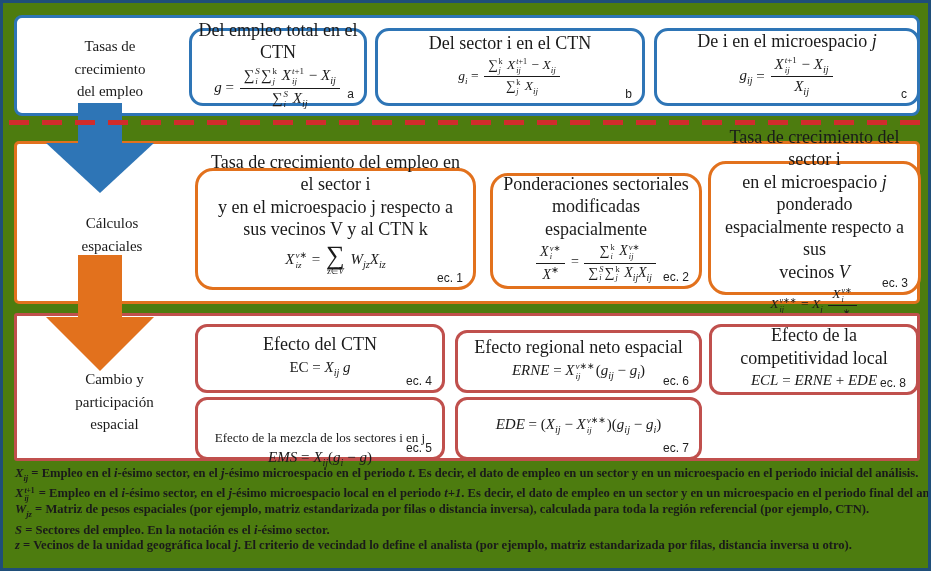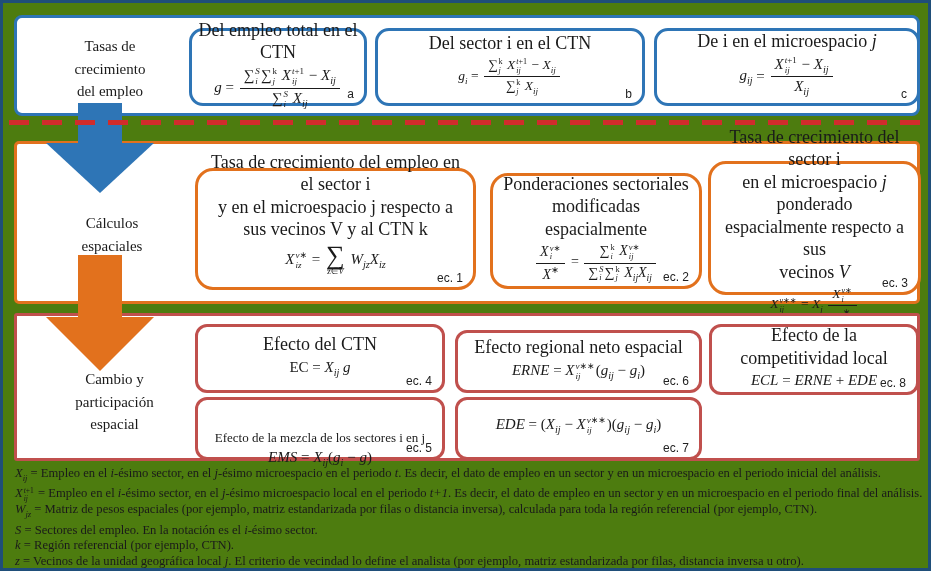--- a/index.html
+++ b/index.html
@@ -68,21 +68,21 @@
   .ps{display:inline-block;vertical-align:-0.45em;line-height:1.05;text-align:left;font-size:60%;margin:0 1px;}
   .ps span{display:block;height:1.05em;}
   .fr{display:inline-block;vertical-align:middle;text-align:center;line-height:1.15;margin:0 2px;}
   .fr .nu{display:block;border-bottom:1px solid #1a1a1a;padding:0 4px 1px;}
   .fr .de{display:block;padding:1px 4px 0;}
   .bigsum{display:inline-block;vertical-align:middle;text-align:center;line-height:1;margin:0 2px;}
   .bigsum .sig{display:block;font-size:175%;line-height:0.9;}
   .bigsum .und{display:block;font-size:58%;line-height:1.1;}
 
   
-  #fnotes{position:absolute;left:12px;top:463px;width:908px;z-index:1;}
+  #fnotes{position:absolute;left:12px;top:463px;width:908px;z-index:1;font-weight:bold;}
   .fline{font-size:12.6px;line-height:15.6px;white-space:nowrap;}
 </style>
 </head>
 <body>
 
 <div id="frame">
 
   <div class="section" id="sec-top">
     <div class="sec-label">Tasas de<br>crecimiento<br>del empleo</div>
     <div class="fbox tbox" id="box-a">
@@ -159,17 +159,16 @@
       <div class="formula"><i>ECL</i> = <i>ERNE</i> + <i>EDE</i></div>
       <div class="tag">ec. 8</div>
     </div>
   </div>
 
   <div id="fnotes" class="fnotes">
     <div class="fline"><i>X<sub>ij</sub></i> = Empleo en el <i>i</i>-ésimo sector, en el <i>j</i>-ésimo microespacio en el periodo <i>t</i>. Es decir, el dato de empleo en un sector y en un microespacio en el periodo inicial del análisis.</div>
     <div class="fline"><i>X</i><span class="ps"><span><i>t</i>+1</span><span><i>ij</i></span></span> = Empleo en el <i>i</i>-ésimo sector, en el <i>j</i>-ésimo microespacio local en el periodo <i>t+1</i>. Es decir, el dato de empleo en un sector y en un microespacio en el periodo final del análisis.</div>
     <div class="fline"><i>W<sub>jz</sub></i> = Matriz de pesos espaciales (por ejemplo, matriz estandarizada por filas o distancia inversa), calculada para toda la región referencial (por ejemplo, CTN).</div>
     <div class="fline"><i>S</i> = Sectores del empleo. En la notación es el <i>i</i>-ésimo sector.</div>
-    <div class="fline"><i>k</i> = Región referencial (por ejemplo, CTN).</div>
     <div class="fline"><i>z</i> = Vecinos de la unidad geográfica local <i>j</i>. El criterio de vecindad lo define el analista (por ejemplo, matriz estandarizada por filas, distancia inversa u otro).</div>
   </div>
 
 </div>
 
 </body></html>

